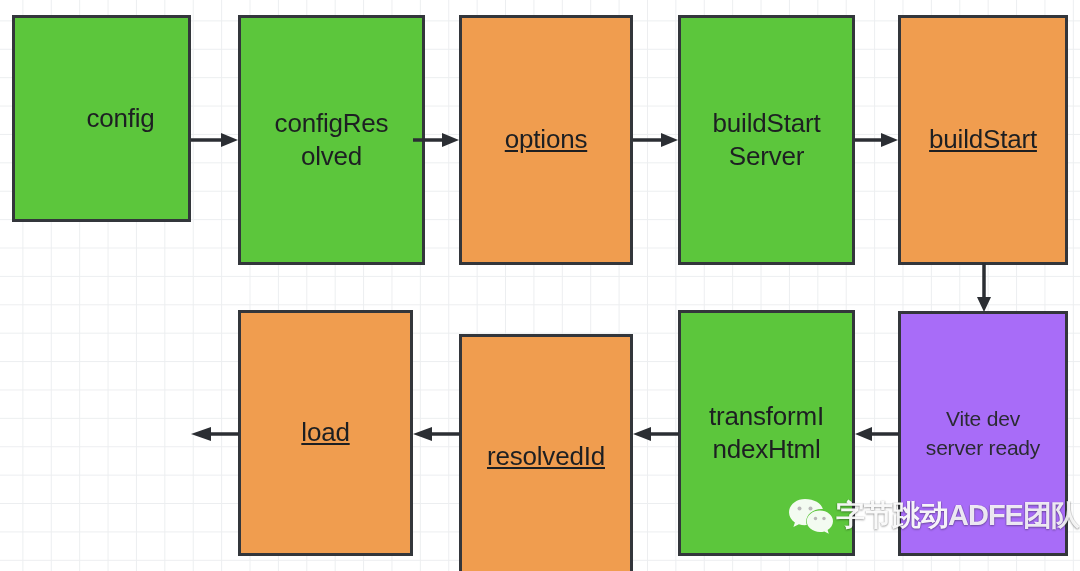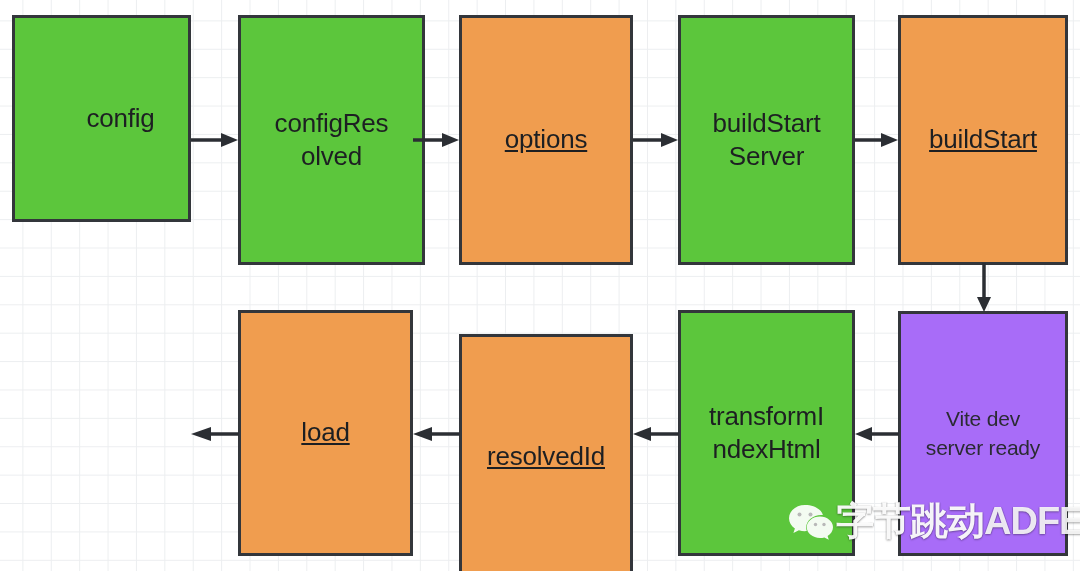--- a/index.html
+++ b/index.html
@@ -64,21 +64,21 @@
     white-space: nowrap;
   }
   .wm-logo {
     position: relative;
     width: 46px;
     height: 40px;
     flex: 0 0 auto;
     margin-right: 2px;
   }
   .wm-text {
-    font-size: 38px;
+    font-size: 29px;
     font-weight: 700;
     color: rgba(255,255,255,0.94);
     text-shadow:
        0 1px 2px rgba(0,0,0,0.35),
        1px 0 0 rgba(0,0,0,0.10),
       -1px 0 0 rgba(0,0,0,0.10);
     letter-spacing: -1px;
   }
   .wm-text.secondary {
     color: rgba(255,255,255,0.88);

